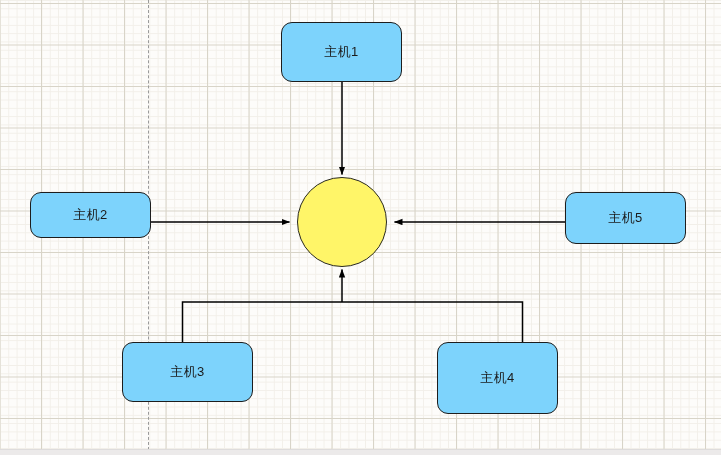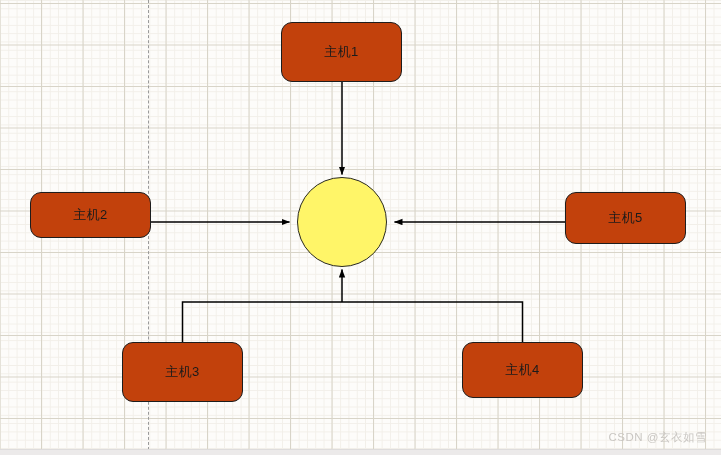--- a/index.html
+++ b/index.html
@@ -54,21 +54,21 @@
     border-top: 1px solid #dedcdc;
   }
   #edges {
     position: absolute;
     left: 0; top: 0;
     width: 721px; height: 455px;
   }
   .node-box {
     position: absolute;
     box-sizing: border-box;
-    background: #c2410c;
+    background: #7dd3fc;
     border: 1.6px solid #1d1d1d;
     border-radius: 11px;
     display: flex;
     align-items: center;
     justify-content: center;
     font-size: 13px;
     color: #1b1b1b;
     letter-spacing: 0.4px;
     text-align: center;
   }
@@ -138,29 +138,28 @@
   </div>
 
   <div class="node-box" style="left:30px; top:192px; width:121px; height:46px;">
     <span>主机2</span>
   </div>
 
   <div class="node-box" style="left:565px; top:192px; width:121px; height:52px;">
     <span>主机5</span>
   </div>
 
-  <div class="node-box" style="left:122px; top:342px; width:121px; height:60px;">
+  <div class="node-box" style="left:122px; top:342px; width:131px; height:60px;">
     <span>主机3</span>
   </div>
 
-  <div class="node-box" style="left:462px; top:342px; width:121px; height:56px;">
+  <div class="node-box" style="left:437px; top:342px; width:121px; height:72px;">
     <span>主机4</span>
   </div>
 
   <div class="node-circle" style="left:297px; top:177px; width:90px; height:90px;">
     <span></span>
   </div>
 
   <div id="footer-strip"></div>
 
-  <div id="watermark">CSDN @玄衣如雪</div>
 
 </div>
 
 </body></html>

